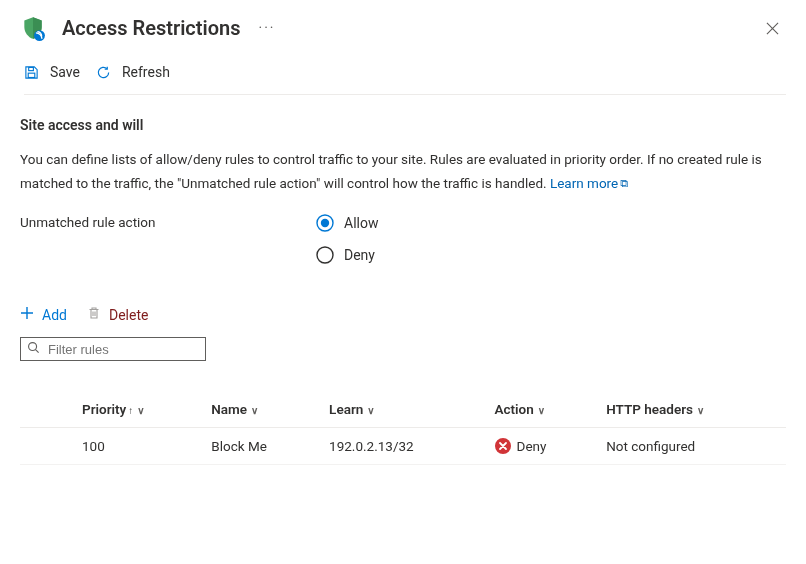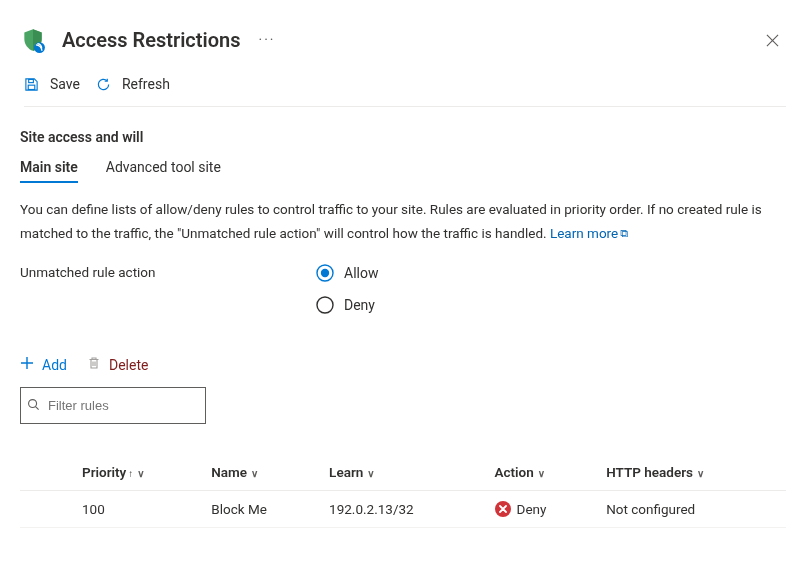--- a/index.html
+++ b/index.html
@@ -6,21 +6,21 @@
   html, body {
     margin: 0; padding: 0;
     font-family: "Segoe UI", -apple-system, BlinkMacSystemFont, Roboto, "Helvetica Neue", sans-serif;
     font-size: 14px;
     color: #323130;
     background: #fff;
     width: 806px;
     height: 564px;
     overflow: hidden;
   }
-  .page { padding: 8px 20px 0 20px; margin-top: 12px; }
+  .page { padding: 8px 20px 0 20px; }
 
   
   .header {
     display: flex;
     align-items: center;
     gap: 12px;
     height: 40px;
   }
   .shield {
     width: 26px; height: 26px; flex: 0 0 auto;
@@ -141,21 +141,21 @@
   .link-btn.disabled { color: #7f1d1d; cursor: default; }
   .link-btn.disabled .icon { color: #a19f9d; }
 
   
   .filter-row {
     display: flex; align-items: center; gap: 14px;
     margin-top: 14px;
   }
   .filter-box {
     display: flex; align-items: center;
-    width: 186px; height: 37px;
+    width: 186px; height: 24px;
     border: 1px solid #605e5c;
     padding: 0 6px; gap: 6px;
   }
   .filter-box input {
     border: none; outline: none; font-size: 13px;
     flex: 1 1 auto; background: transparent;
     color: #323130;
   }
   .filter-pill {
     display: inline-flex; align-items: center; gap: 8px;
@@ -246,24 +246,20 @@
           <path d="M13.5 8a5.5 5.5 0 1 1-1.8-4.1" fill="none" stroke="#0078d4" stroke-width="1.3"></path>
           <path d="M12 1.8 V4.5 H9.3" fill="none" stroke="#0078d4" stroke-width="1.3"></path>
         </svg>
       </span>
       <span>Refresh</span>
     </div>
   </div>
 
   <div class="section-title">Site access and will</div>
 
-  <div class="tabs">
-    <div class="tab active">Main site</div>
-    <div class="tab">Advanced tool site</div>
-  </div>
 
   <div class="desc">
     <span>You can define lists of allow/deny rules to control traffic to your site. Rules are evaluated in priority order. If no created rule is matched to the traffic, the "Unmatched rule action" will control how the traffic is handled.</span>
     <a>
       <span>Learn more</span><span class="ext-icon">⧉</span>
     </a>
   </div>
 
   <div class="field-row">
     <div class="field-label">Unmatched rule action</div>

